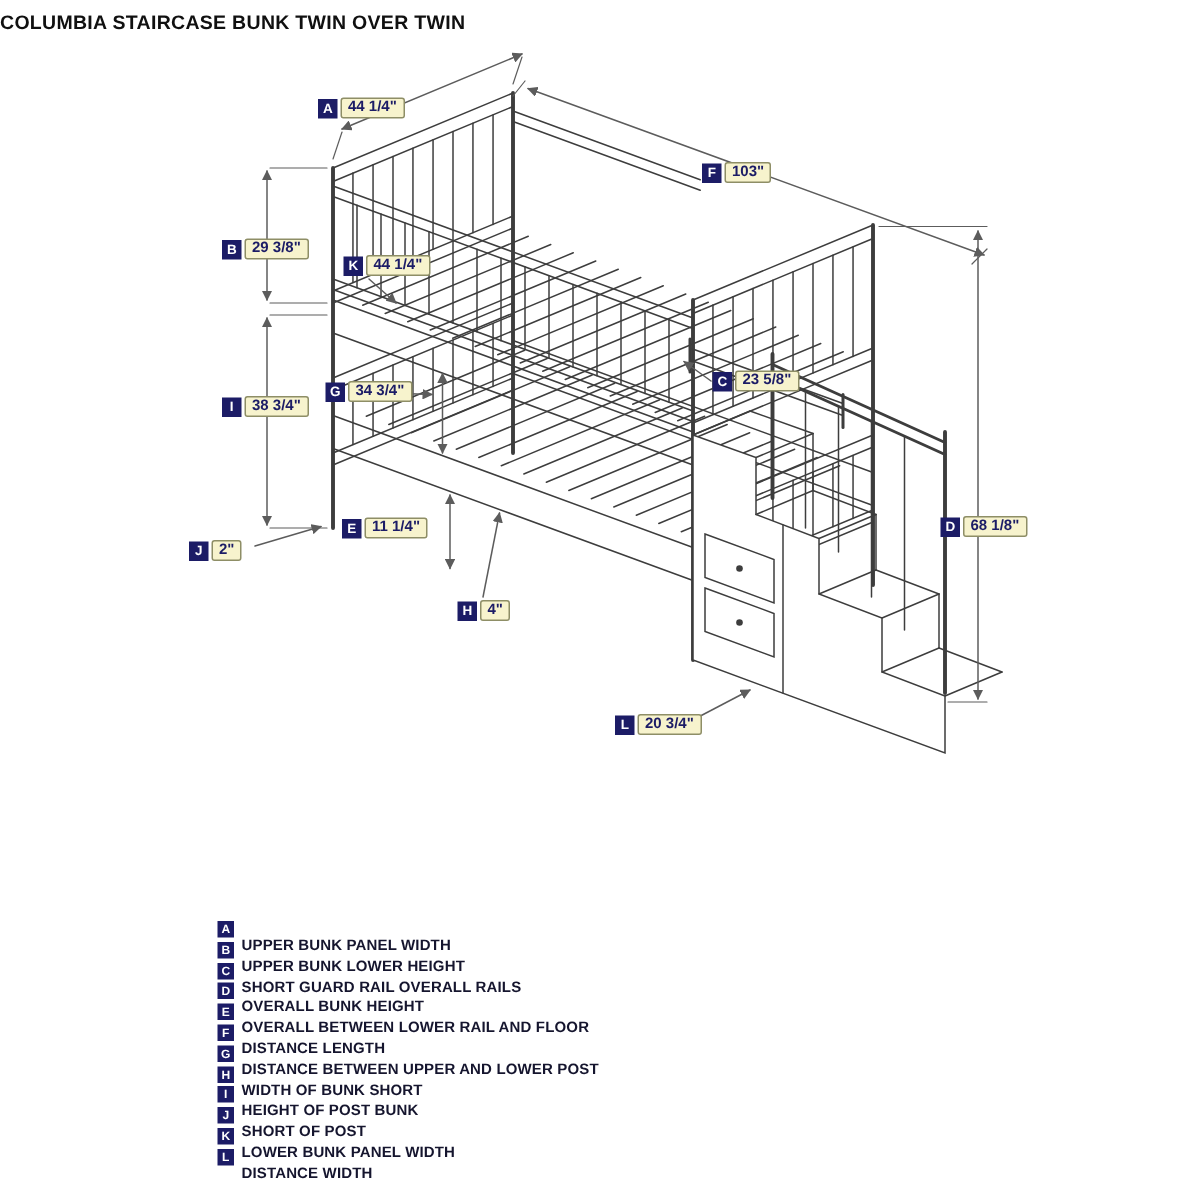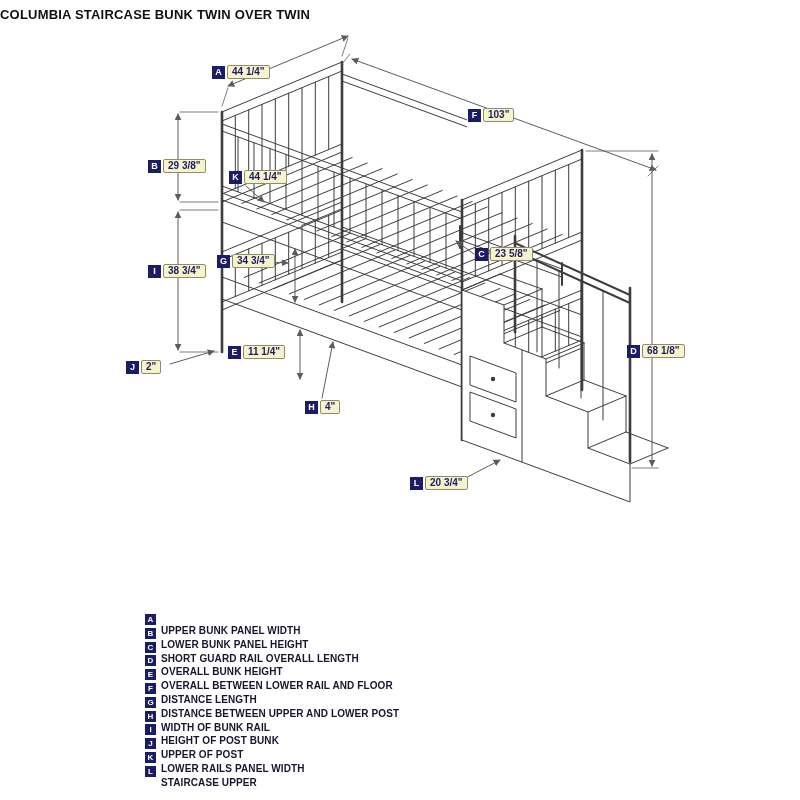--- a/index.html
+++ b/index.html
@@ -266,57 +266,57 @@
     <span class="pill">20 3/4"</span>
   </div>
 
   <div class="legend">
     <div class="legend-row">
       <span class="badge">A</span>
       <span class="legend-label">UPPER BUNK PANEL WIDTH</span>
     </div>
     <div class="legend-row">
       <span class="badge">B</span>
-      <span class="legend-label">LOWER BUNK PANEL HEIGHT</span>
+      <span class="legend-label">UPPER BUNK LOWER HEIGHT</span>
     </div>
     <div class="legend-row">
       <span class="badge">C</span>
-      <span class="legend-label">SHORT GUARD RAIL OVERALL LENGTH</span>
+      <span class="legend-label">SHORT GUARD RAIL OVERALL RAILS</span>
     </div>
     <div class="legend-row">
       <span class="badge">D</span>
       <span class="legend-label">OVERALL BUNK HEIGHT</span>
     </div>
     <div class="legend-row">
       <span class="badge">E</span>
       <span class="legend-label">OVERALL BETWEEN LOWER RAIL AND FLOOR</span>
     </div>
     <div class="legend-row">
       <span class="badge">F</span>
       <span class="legend-label">DISTANCE LENGTH</span>
     </div>
     <div class="legend-row">
       <span class="badge">G</span>
       <span class="legend-label">DISTANCE BETWEEN UPPER AND LOWER POST</span>
     </div>
     <div class="legend-row">
       <span class="badge">H</span>
-      <span class="legend-label">WIDTH OF BUNK RAIL</span>
+      <span class="legend-label">WIDTH OF BUNK SHORT</span>
     </div>
     <div class="legend-row">
       <span class="badge">I</span>
       <span class="legend-label">HEIGHT OF POST BUNK</span>
     </div>
     <div class="legend-row">
       <span class="badge">J</span>
-      <span class="legend-label">UPPER OF POST</span>
+      <span class="legend-label">SHORT OF POST</span>
     </div>
     <div class="legend-row">
       <span class="badge">K</span>
-      <span class="legend-label">LOWER RAILS PANEL WIDTH</span>
+      <span class="legend-label">LOWER BUNK PANEL WIDTH</span>
     </div>
     <div class="legend-row">
       <span class="badge">L</span>
-      <span class="legend-label">STAIRCASE UPPER</span>
+      <span class="legend-label">DISTANCE WIDTH</span>
     </div>
   </div>
 
 </div>
 
 </body></html>

